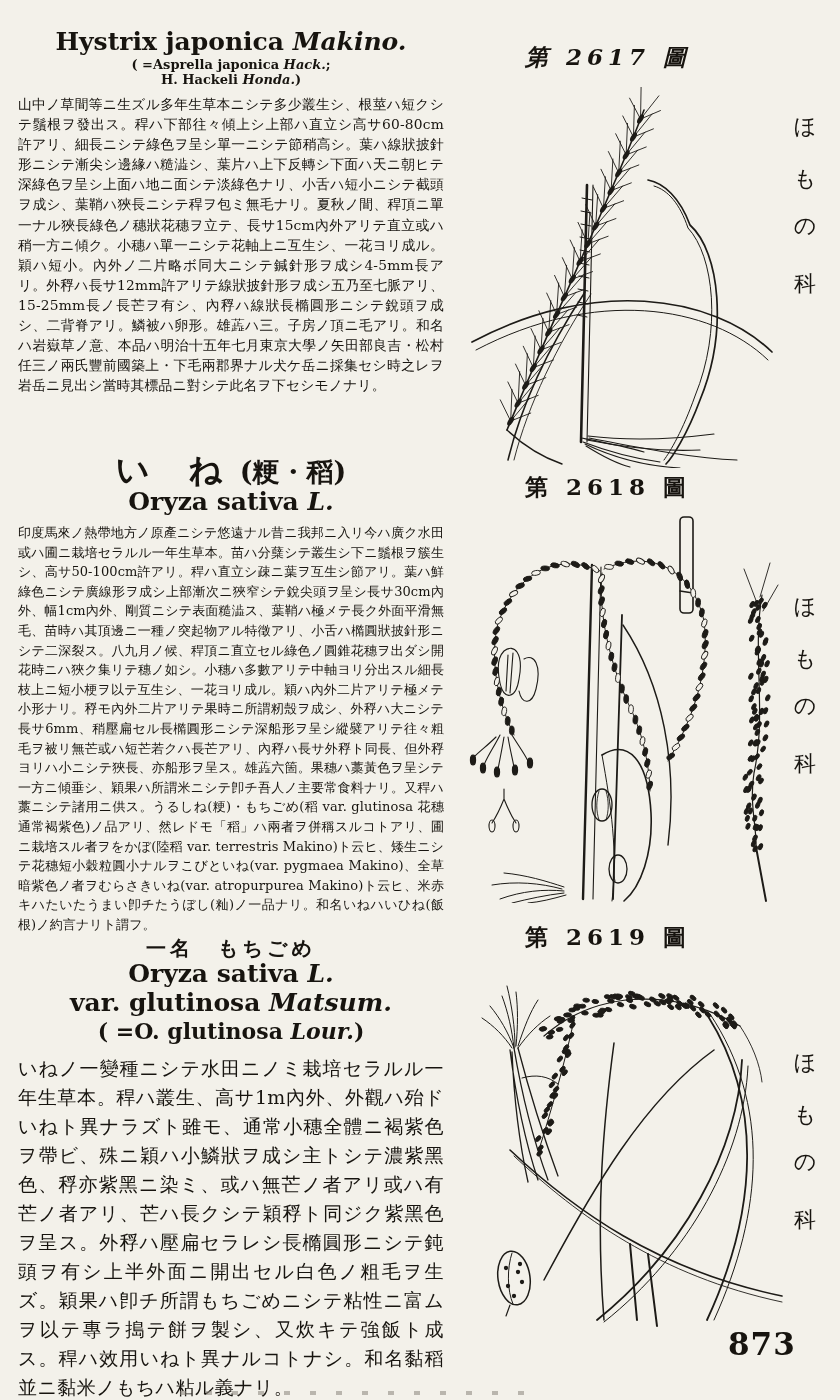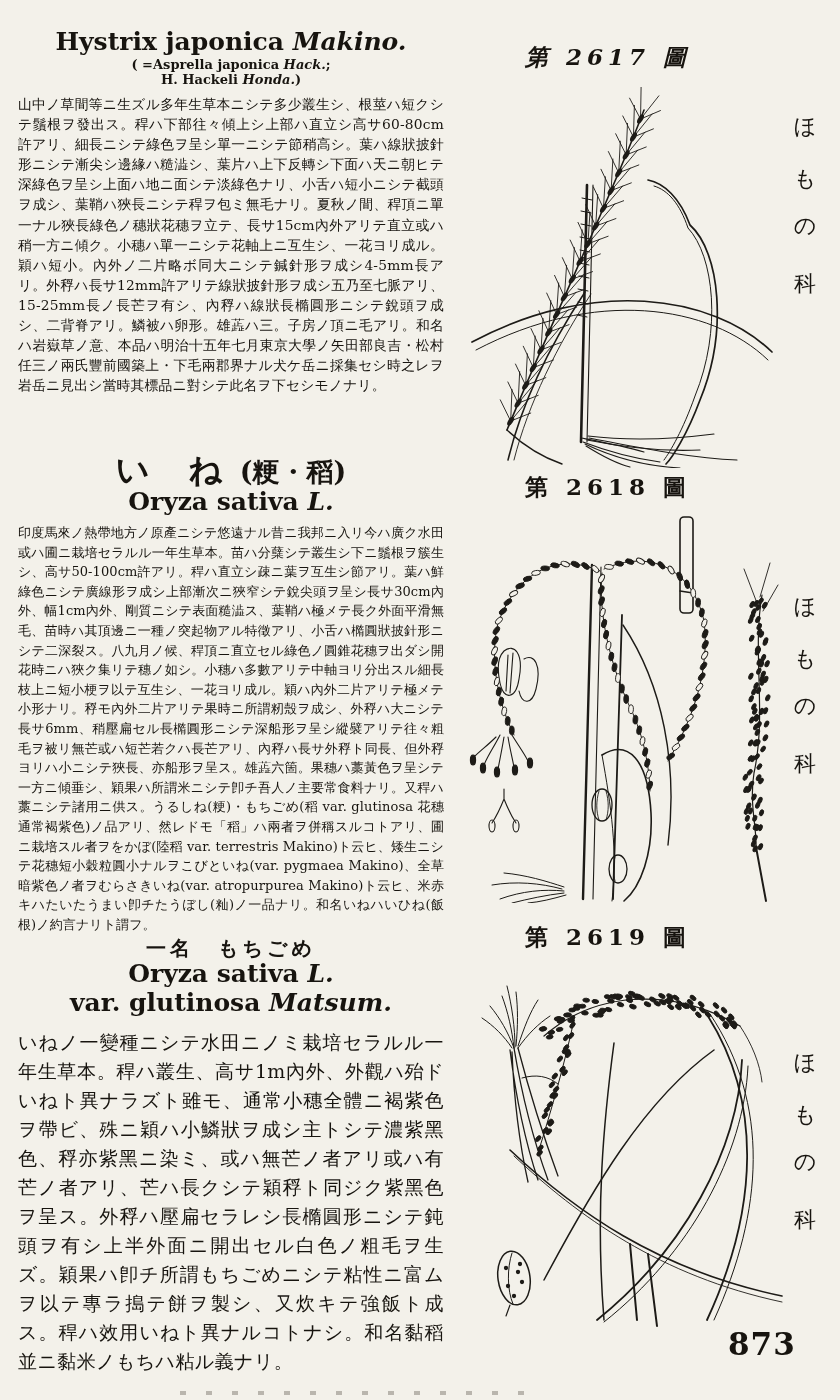--- a/index.html
+++ b/index.html
@@ -78,20 +78,21 @@
   <section class="col-left entry2">
     <div class="kana-title"><span>い　ね</span> <span class="paren">(粳・稻)</span></div>
     <div class="latin"><span>Oryza sativa </span><span class="it">L.</span></div>
     <div class="body-txt body-2">印度馬來ノ熱帶地方ノ原產ニシテ悠遠ナル昔ニ我邦ニ入リ今ハ廣ク水田或ハ圃ニ栽培セラルル一年生草本。苗ハ分蘖シテ叢生シ下ニ鬚根ヲ簇生シ、高サ50-100cm許アリ。稈ハ直立シ疎ニ葉ヲ互生シ節アリ。葉ハ鮮綠色ニシテ廣線形ヲ成シ上部漸次ニ狹窄シテ銳尖頭ヲ呈シ長サ30cm內外、幅1cm內外、剛質ニシテ表面糙澁ス、葉鞘ハ極メテ長ク外面平滑無毛、苗時ハ其頂邊ニ一種ノ突起物アル特徵アリ、小舌ハ橢圓狀披針形ニシテ二深裂ス。八九月ノ候、稈頂ニ直立セル綠色ノ圓錐花穗ヲ出ダシ開花時ニハ狹ク集リテ穗ノ如シ。小穗ハ多數アリテ中軸ヨリ分出スル細長枝上ニ短小梗ヲ以テ互生シ、一花ヨリ成ル。穎ハ內外二片アリテ極メテ小形ナリ。稃モ內外二片アリテ果時ニ所謂籾殼ヲ成シ、外稃ハ大ニシテ長サ6mm、稍壓扁セル長橢圓形ニシテ深船形ヲ呈シ縱襞アリテ往々粗毛ヲ被リ無芒或ハ短芒若クハ長芒アリ、內稃ハ長サ外稃ト同長、但外稃ヨリハ小ニシテ狹長、亦船形ヲ呈ス。雄蕋六箇。果穗ハ藁黃色ヲ呈シテ一方ニ傾垂シ、穎果ハ所謂米ニシテ卽チ吾人ノ主要常食料ナリ。又稈ハ藁ニシテ諸用ニ供ス。うるしね(粳)・もちごめ(稻 var. glutinosa 花穗通常褐紫色)ノ品アリ、然レドモ「稻」ハ兩者ヲ併稱スルコトアリ、圃ニ栽培スル者ヲをかぼ(陸稻 var. terrestris Makino)ト云ヒ、矮生ニシテ花穗短小穀粒圓小ナルヲこびといね(var. pygmaea Makino)、全草暗紫色ノ者ヲむらさきいね(var. atropurpurea Makino)ト云ヒ、米赤キハたいたうまい卽チたうぼし(籼)ノ一品ナリ。和名いねハいひね(飯根)ノ約言ナリト謂フ。</div>
   </section>
 
   <section class="col-left entry3">
     <div class="alias">一名　もちごめ</div>
     <div class="latin"><span>Oryza sativa </span><span class="it">L.</span></div>
     <div class="latin"><span>var. glutinosa </span><span class="it">Matsum.</span></div>
+    <div class="latin-sm"><span>( =O. glutinosa </span><span class="it">Lour.</span><span>)</span></div>
     <div class="body-txt body-3">いねノ一變種ニシテ水田ニノミ栽培セラルル一年生草本。稈ハ叢生、高サ1m內外、外觀ハ殆ドいねト異ナラズト雖モ、通常小穗全體ニ褐紫色ヲ帶ビ、殊ニ穎ハ小鱗狀ヲ成シ主トシテ濃紫黑色、稃亦紫黑ニ染ミ、或ハ無芒ノ者アリ或ハ有芒ノ者アリ、芒ハ長クシテ穎稃ト同ジク紫黑色ヲ呈ス。外稃ハ壓扁セラレシ長橢圓形ニシテ鈍頭ヲ有シ上半外面ニ開出セル白色ノ粗毛ヲ生ズ。穎果ハ卽チ所謂もちごめニシテ粘性ニ富ムヲ以テ專ラ搗テ餅ヲ製シ、又炊キテ強飯ト成ス。稈ハ效用いねト異ナルコトナシ。和名黏稻並ニ黏米ノもちハ粘ル義ナリ。</div>
   </section>
 
   <div class="fig-caption cap1">第 2617 圖</div>
   <div class="fig-caption cap2">第 2618 圖</div>
   <div class="fig-caption cap3">第 2619 圖</div>
 
   <div class="family-label fam1">ほもの科</div>
   <div class="family-label fam2">ほもの科</div>
   <div class="family-label fam3">ほもの科</div>

